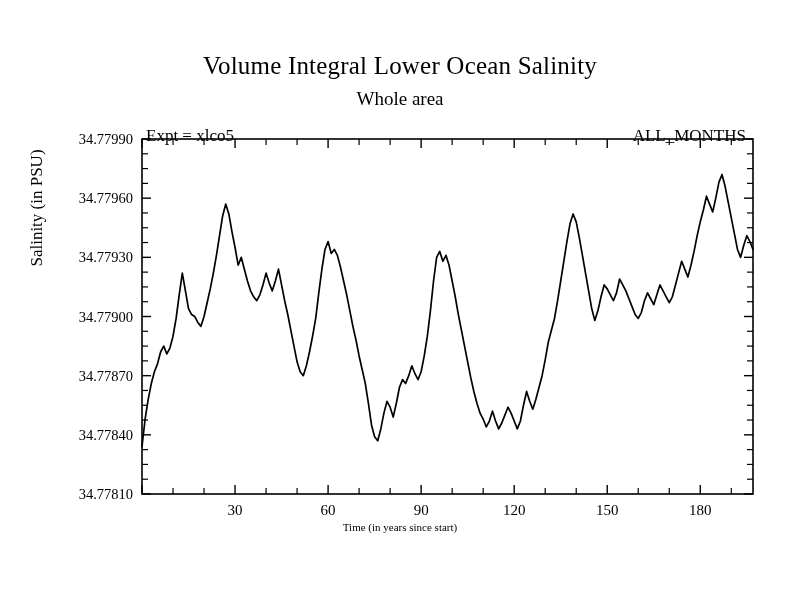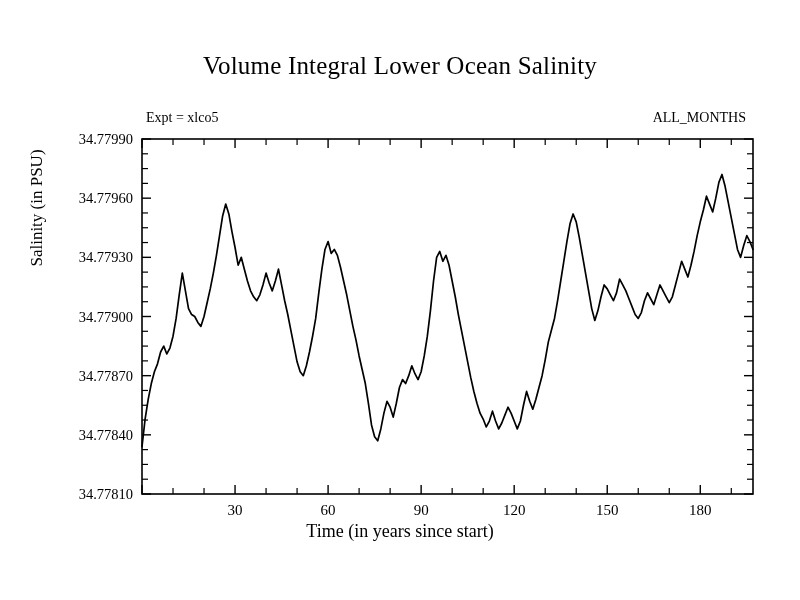--- a/index.html
+++ b/index.html
@@ -4,47 +4,48 @@
 <style>
   html,body{margin:0;padding:0;}
   body{width:800px;height:600px;background:#ffffff;
        font-family:"Liberation Serif",serif;color:#000000;overflow:hidden;}
   #page{position:relative;width:796px;height:600px;}
 
   .title{position:absolute;left:0;top:52px;width:800px;text-align:center;
          font-size:25px;letter-spacing:.2px;}
   .subtitle{position:absolute;left:0;top:88px;width:800px;text-align:center;
             font-size:19px;}
-  .hdr{position:absolute;top:110px;font-size:14px;}
+  .hdr{position:absolute;top:126px;font-size:17px;}
   .hdr-left{left:146px;}
   .hdr-mid{left:0;width:800px;text-align:center;}
   .hdr-right{right:50px;}
 
   .ylabel{position:absolute;left:-78px;top:198px;width:230px;text-align:center;
           font-size:17px;transform:rotate(-90deg);}
   .xlabel{position:absolute;left:0;top:521px;width:800px;text-align:center;
-          font-size:18px;}
+          font-size:11px;}
 
   svg{position:absolute;left:0;top:0;}
   .frame{fill:none;stroke:#000;stroke-width:1.6;}
   .tick{stroke:#000;stroke-width:1.4;}
   .tickmin{stroke:#000;stroke-width:1.2;}
   .series{fill:none;stroke:#000;stroke-width:1.7;
           stroke-linejoin:round;stroke-linecap:round;}
   .ytxt{font-family:"Liberation Serif",serif;font-size:14.5px;fill:#000;
         text-anchor:end;}
   .xtxt{font-family:"Liberation Serif",serif;font-size:15px;fill:#000;
         text-anchor:middle;}
 </style>
 </head>
 <body>
 
 <div id="page">
 
   <div class="title">Volume Integral Lower Ocean Salinity</div>
+  <div class="subtitle">Whole area</div>
   <div class="hdr hdr-left">Expt = xlco5</div>
   <div class="hdr hdr-right">ALL_MONTHS</div>
 
   <div class="ylabel">Salinity (in PSU)</div>
   <div class="xlabel">Time (in years since start)</div>
 
   <svg width="800" height="600">
     <g id="ytickmarks">
         <line x1="142" y1="494" x2="151" y2="494" class="tick"></line>
         <line x1="142" y1="434.833333334034" x2="151" y2="434.833333334034" class="tick"></line>

